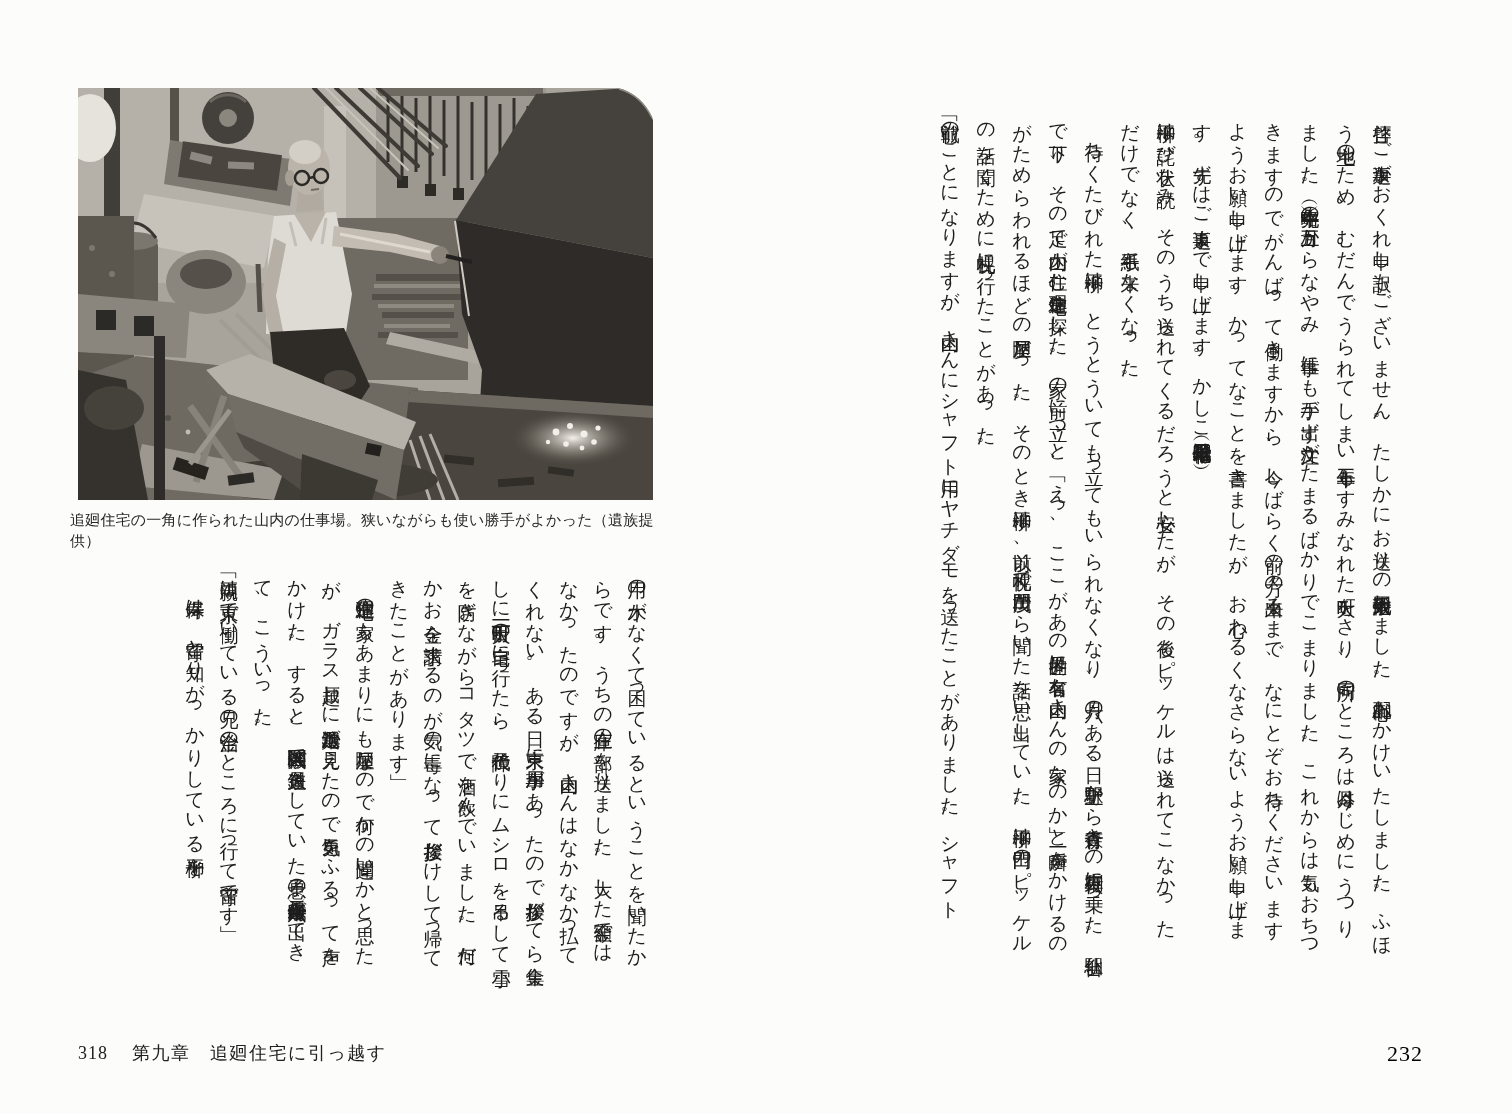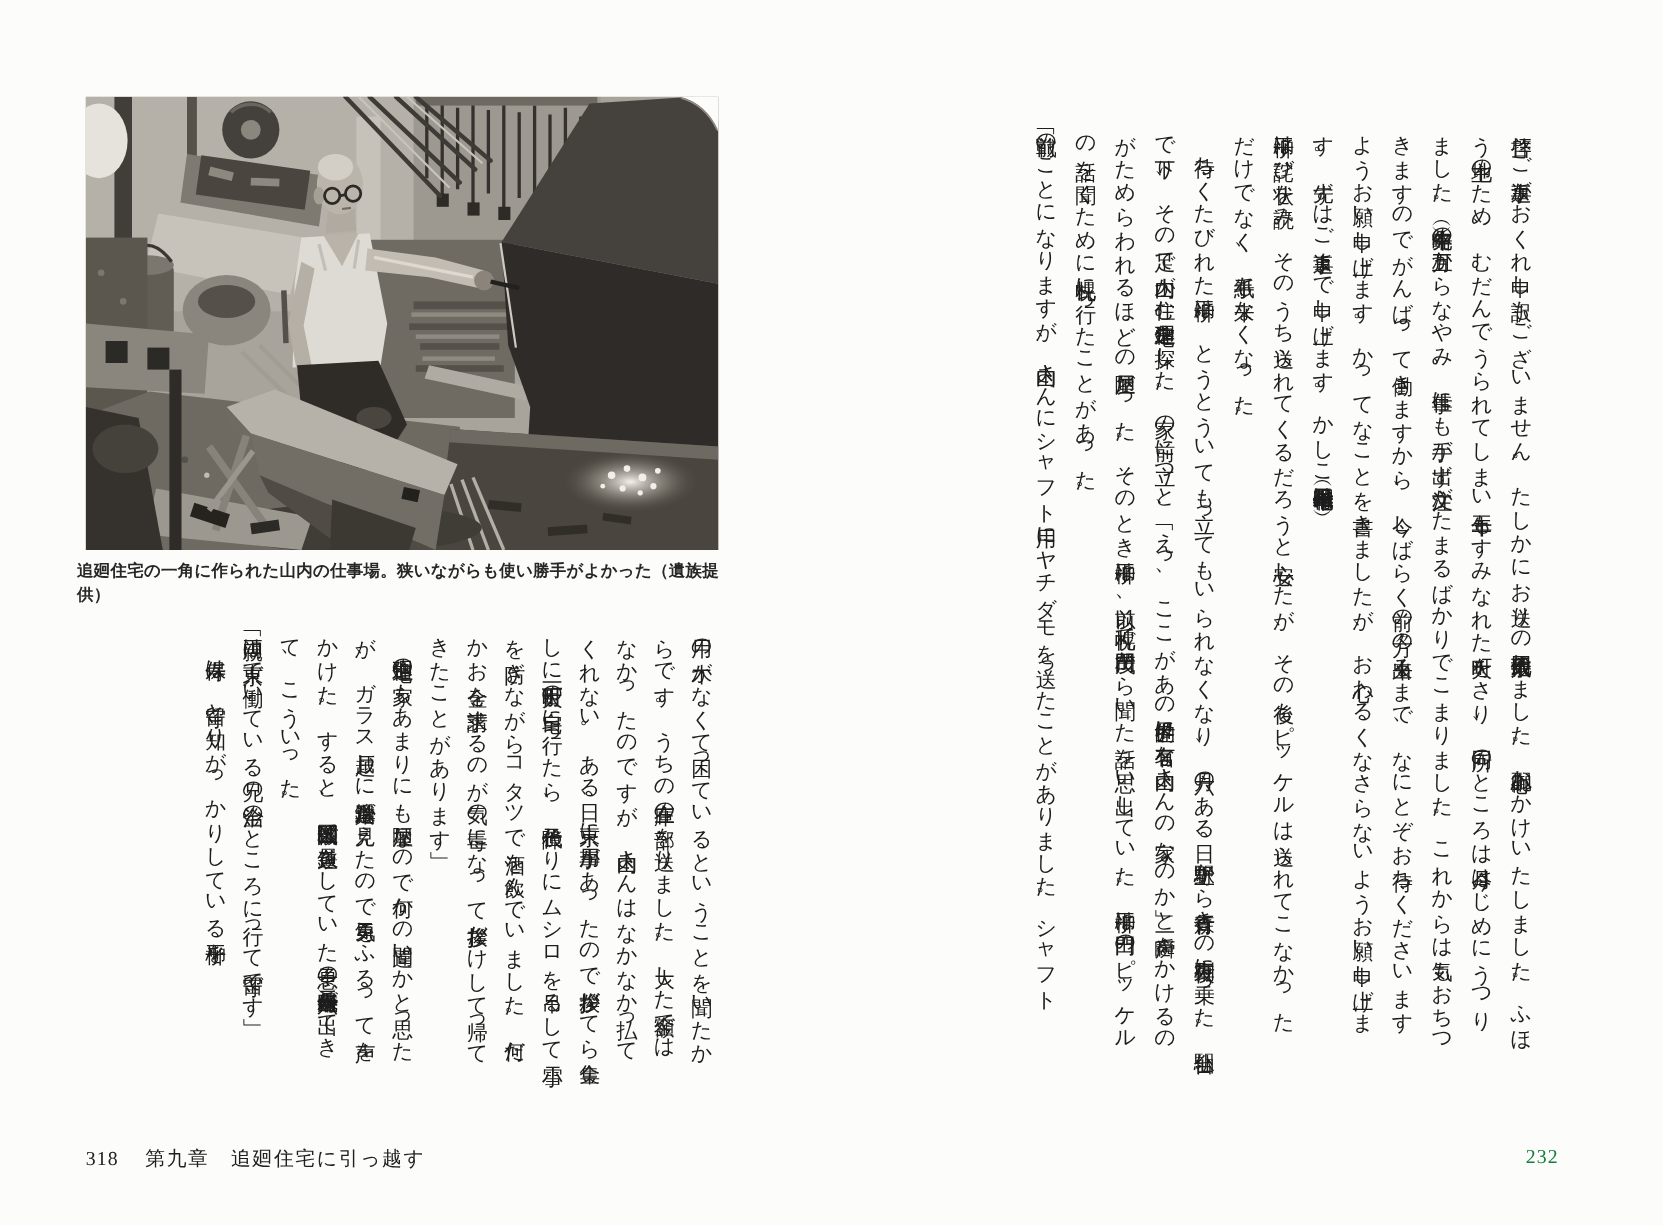--- a/index.html
+++ b/index.html
@@ -14,21 +14,21 @@
   }
   
   .photo-frame{
     position:absolute;left:78px;top:88px;width:575px;height:412px;margin:0;
     background:#a8a49c;
   }
   .photo-frame svg{display:block;width:100%;height:100%;}
   .caption{
     position:absolute;left:70px;top:509px;width:600px;
     font-family:"Liberation Sans","DejaVu Sans",sans-serif;
-    font-size:15px;line-height:21px;color:#272727;letter-spacing:0.2px;font-weight:bold;
+    font-size:15px;line-height:21px;color:#272727;letter-spacing:0.2px;
   }
   
   .vtext{
     writing-mode:vertical-rl;text-orientation:mixed;
     color:#1d1d1d;
   }
   .vtext p{margin:0;padding:0;}
   .left-body{
     position:absolute;left:74px;top:567px;width:580px;height:402px;
     font-size:19px;line-height:34px;letter-spacing:0;
@@ -41,21 +41,21 @@
   .letter{margin-top:20px;}
   .squeeze{letter-spacing:-0.45px;}
   
   .footer-left{
     position:absolute;left:78px;top:1041px;
     font-size:18px;color:#202020;letter-spacing:1px;
   }
   .footer-left .chapter{margin-left:24px;letter-spacing:1.5px;text-align:center;}
   .footer-right{
     position:absolute;left:1387px;top:1041px;
-    font-size:18px;color:#15803d;letter-spacing:1px;
+    font-size:22px;color:#000000;letter-spacing:1px;
   }
 </style>
 </head>
 <body>
 
 <div class="spread">
 
   <section>
 
     <figure class="photo-frame">

